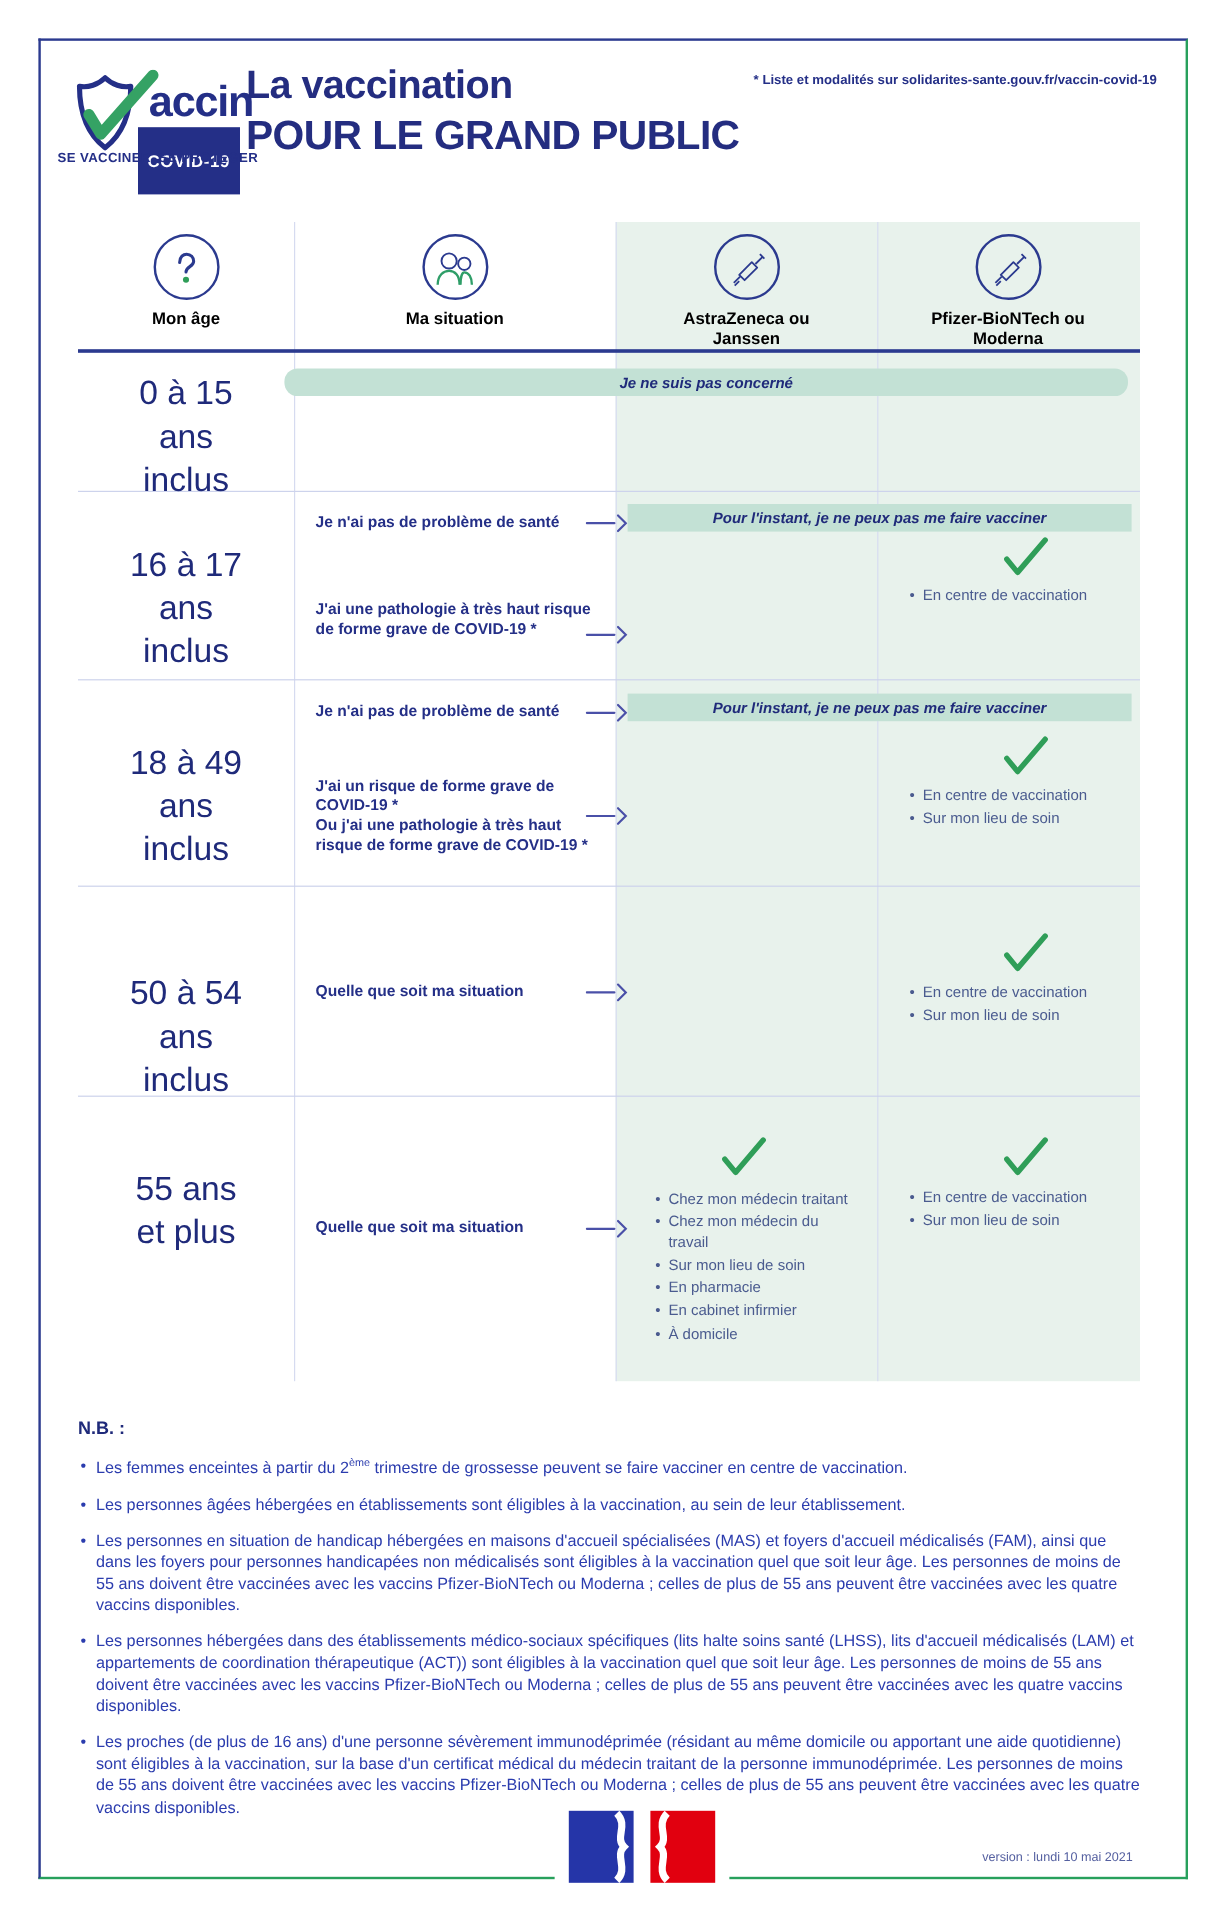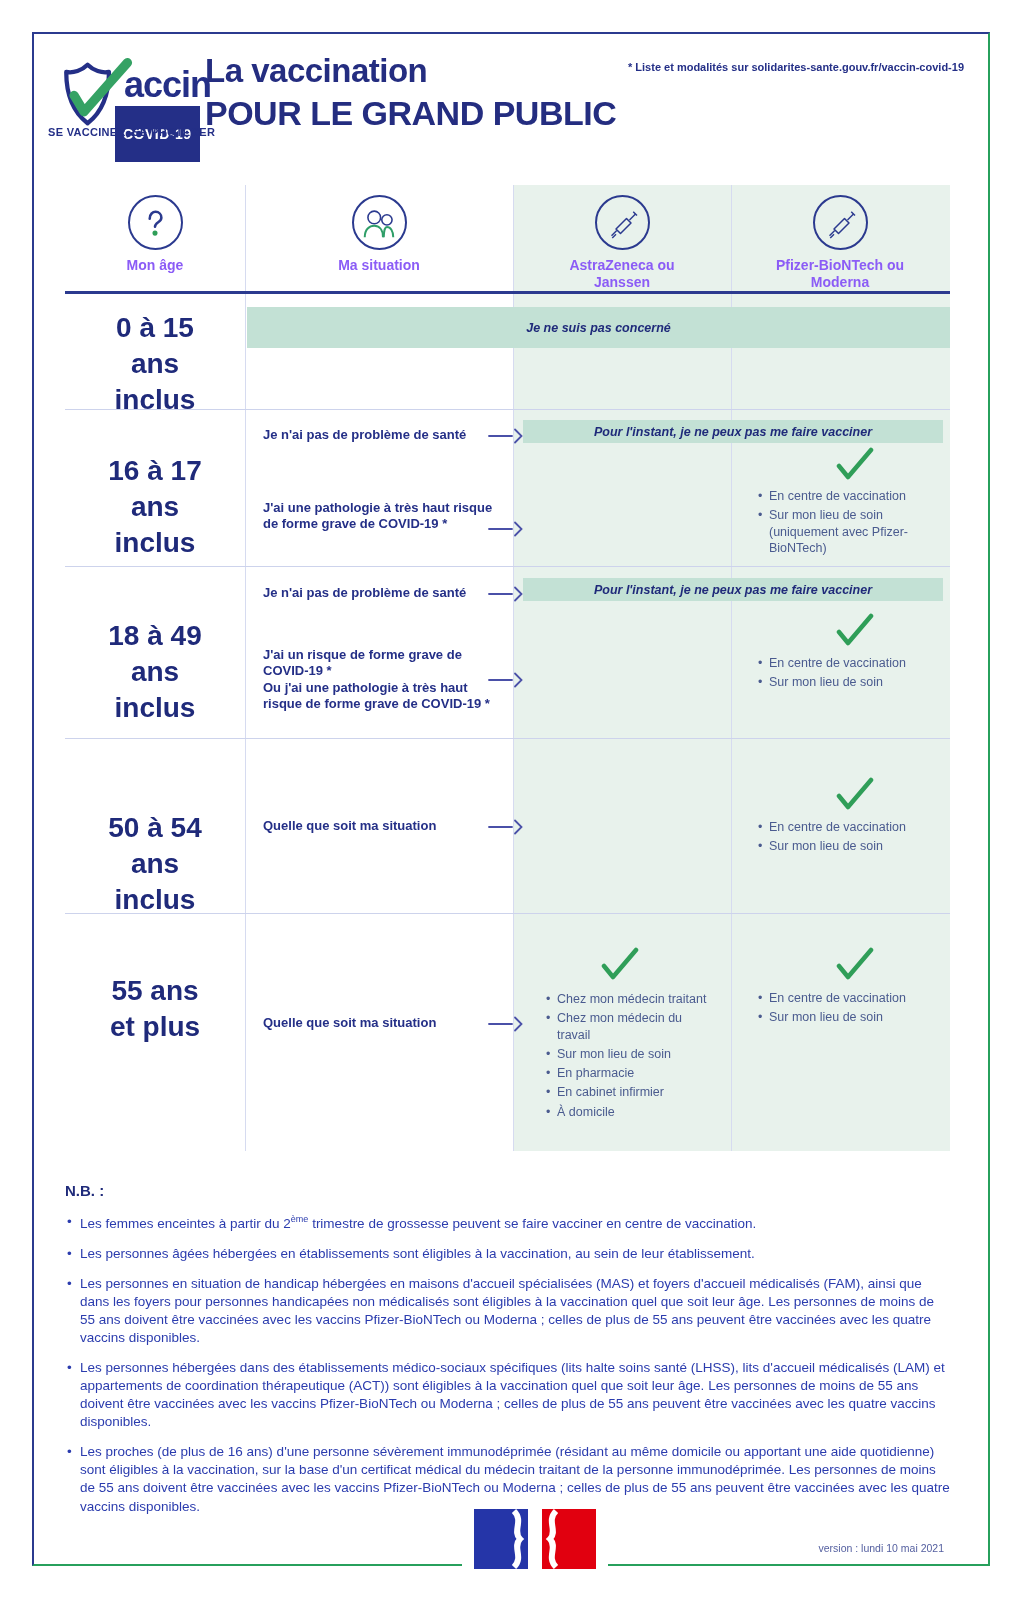--- a/index.html
+++ b/index.html
@@ -42,25 +42,25 @@
   .colbg { position:absolute; left:448px; top:0; width:437px; height:100%; background:#e8f2ec; }
   .vline { position:absolute; top:0; bottom:0; width:1px; background:#d6dbf0; }
   .hline { position:absolute; left:0; width:100%; height:1px; background:#cdd3ec; }
   .header-line { position:absolute; left:0; top:106px; width:100%; height:3px; background:#2b3a8f; }
   .col-head { position:absolute; top:10px; text-align:center; }
   .col-head .circle {
     width:55px; height:55px; border:2.5px solid #2b3a8f; border-radius:50%;
     margin:0 auto; display:flex; align-items:center; justify-content:center;
   }
   .col-head .lbl {
-    margin-top:7px; font-size:14px; font-weight:bold; color:#8b5cf6; line-height:1.2;
+    margin-top:7px; font-size:14px; font-weight:bold; color:#000000; line-height:1.2;
   }
   .age-box {
     position:absolute; left:0; width:180px; text-align:center;
-    font-size:28px; font-weight:bold; color:#1f2a7a; line-height:1.28;
+    font-size:28px; font-weight:normal; color:#1f2a7a; line-height:1.28;
   }
   .banner {
     position:absolute; background:#c3e1d5; display:flex; align-items:center; justify-content:center;
     font-size:12.5px; font-weight:bold; font-style:italic; color:#1f2a7a;
   }
   .sit {
     position:absolute; left:198px;
     font-size:13px; font-weight:bold; color:#242f87; line-height:1.25;
   }
   .arrow { position:absolute; }
@@ -165,21 +165,21 @@
   <div class="hline" style="top:224px;"></div>
   <div class="hline" style="top:381px;"></div>
   <div class="hline" style="top:553px;"></div>
   <div class="hline" style="top:728px;"></div>
 
   <div class="age-box" style="top:125px;">
     <div>0 à 15</div>
     <div>ans</div>
     <div>inclus</div>
   </div>
-  <div class="banner" style="left:182px; top:122px; width:703px; height:41px;">Je ne suis pas concerné</div>
+  <div class="banner" style="left:172px; top:122px; width:703px; height:23px;border-radius:11px;">Je ne suis pas concerné</div>
 
   <div class="age-box" style="top:268px;">
     <div>16 à 17</div>
     <div>ans</div>
     <div>inclus</div>
   </div>
   <div class="sit" style="top:242px; width:220px;">Je n'ai pas de problème de santé</div>
   <svg class="arrow" style="left:423px; top:243px;" width="36" height="16">
     <line x1="1" y1="8" x2="24" y2="8" stroke="#4a50a8" stroke-width="1.8" stroke-linecap="round"></line>
     <polyline points="27,1.5 33.5,8 27,14.5" fill="none" stroke="#4a50a8" stroke-width="1.8" stroke-linecap="round"></polyline>
@@ -188,21 +188,20 @@
   <div class="sit" style="top:315px; width:245px;">J'ai une pathologie à très haut risque de forme grave de COVID-19 *</div>
   <svg class="arrow" style="left:423px; top:336px;" width="36" height="16">
     <line x1="1" y1="8" x2="24" y2="8" stroke="#4a50a8" stroke-width="1.8" stroke-linecap="round"></line>
     <polyline points="27,1.5 33.5,8 27,14.5" fill="none" stroke="#4a50a8" stroke-width="1.8" stroke-linecap="round"></polyline>
   </svg>
   <svg class="check" style="left:770px; top:262px;" width="40" height="34" viewBox="0 0 40 34">
     <polyline points="4,19 13,30 36,3" fill="none" stroke="#2f9e58" stroke-width="4.5" stroke-linecap="round" stroke-linejoin="round"></polyline>
   </svg>
   <div class="blist" style="left:692px; top:303px; width:176px;">
     <div class="item">En centre de vaccination</div>
-    <div class="item">Sur mon lieu de soin (uniquement avec Pfizer-BioNTech)</div>
   </div>
 
   <div class="age-box" style="top:433px;">
     <div>18 à 49</div>
     <div>ans</div>
     <div>inclus</div>
   </div>
   <div class="sit" style="top:400px; width:220px;">Je n'ai pas de problème de santé</div>
   <svg class="arrow" style="left:423px; top:401px;" width="36" height="16">
     <line x1="1" y1="8" x2="24" y2="8" stroke="#4a50a8" stroke-width="1.8" stroke-linecap="round"></line>

